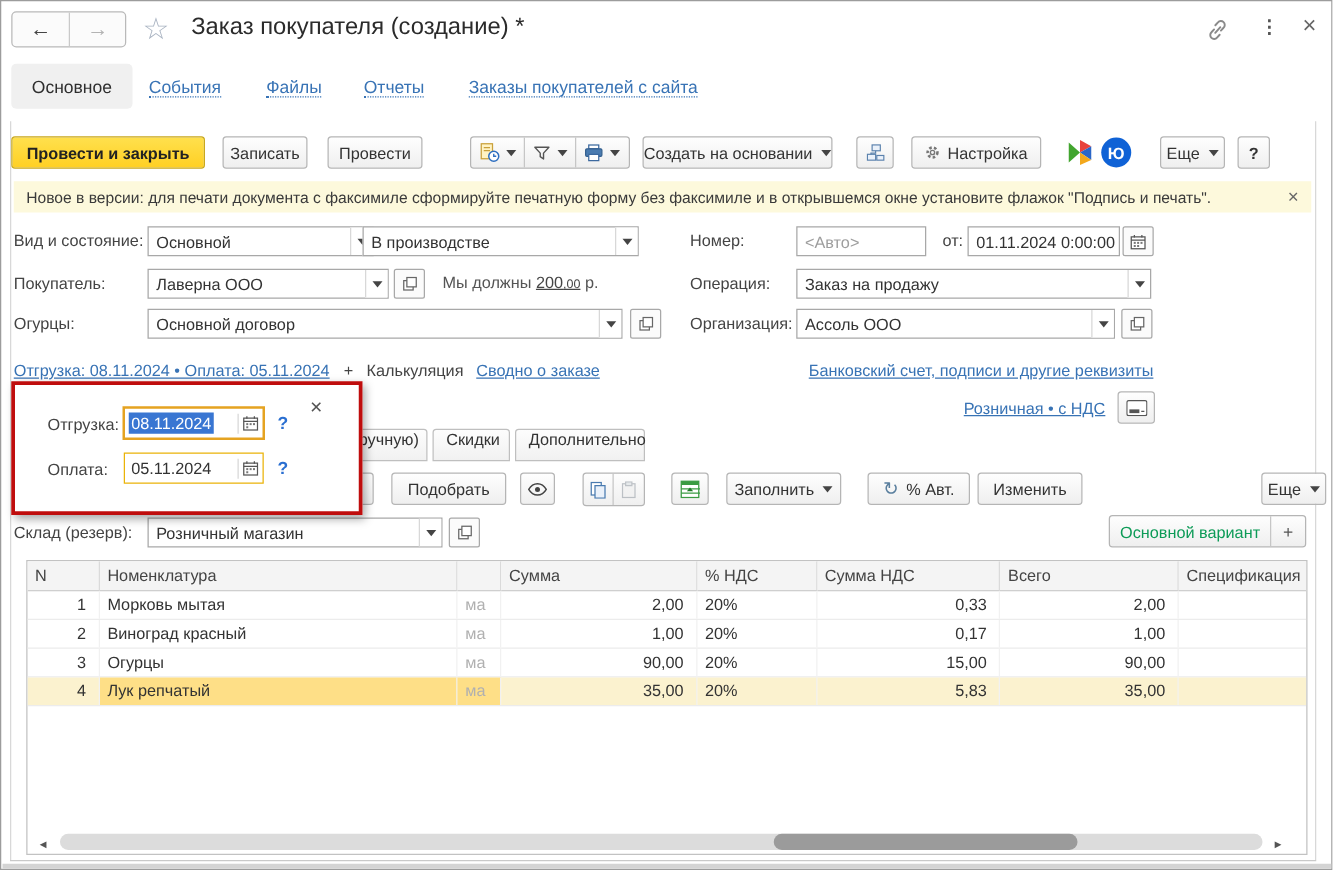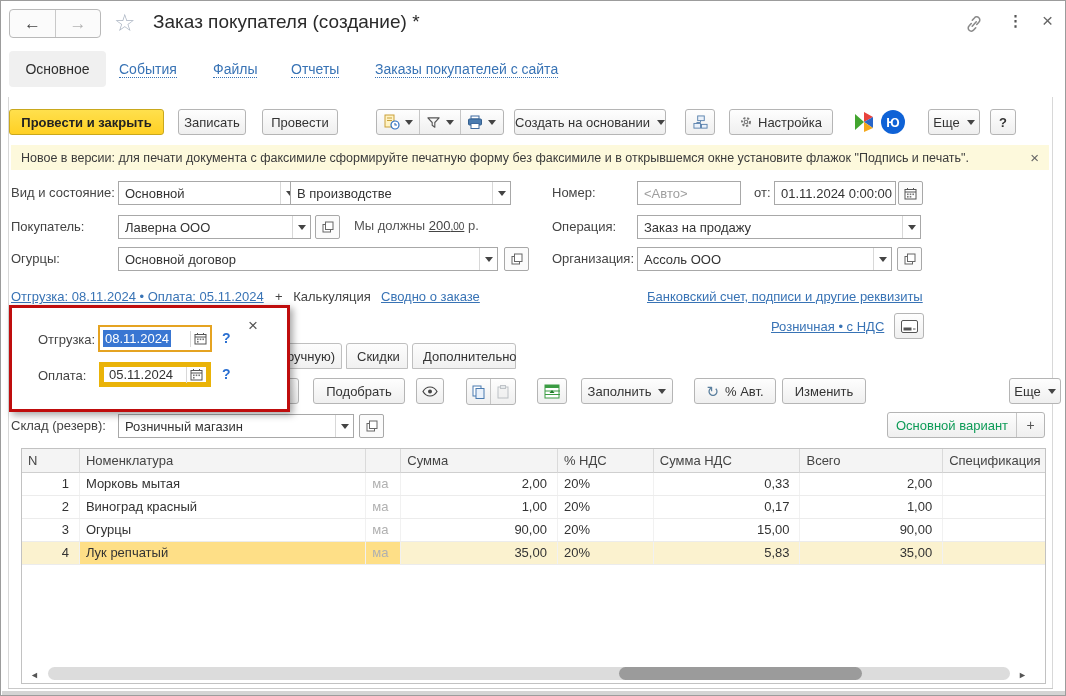--- a/index.html
+++ b/index.html
@@ -29,21 +29,21 @@
              border-radius:2px; display:flex; align-items:center; justify-content:center; }
   .lbl { position:absolute; color:#444; white-space:nowrap; }
 
   
   .lnk { position:absolute; color:#3873b5; text-decoration:underline; white-space:nowrap; cursor:pointer; }
   .navlnk { position:absolute; color:#3873b5; font-size:14px; border-bottom:1px dotted #3873b5;
             white-space:nowrap; cursor:pointer; }
 
   
   .ctab { position:absolute; height:26px; border:1px solid #bfbfbf; border-radius:3px 3px 0 0;
-          background:linear-gradient(#fdfdfd,#f1f1f1); display:flex; align-items:center;
+          background:linear-gradient(#fdfdfd,#f1f1f1); display:flex; 
           padding:0 10px; font-size:13px; color:#333; white-space:nowrap; }
 
   
   .thead-cell { height:24px; line-height:23px; background:#f4f4f4; border-right:1px solid #dadada;
                 border-bottom:1px solid #cfcfcf; padding:0 6px; color:#444; overflow:hidden; white-space:nowrap; }
   .trow { display:flex; height:23px; line-height:22px; border-bottom:1px solid #ececec; }
   .tcell { padding:0 6px; overflow:hidden; white-space:nowrap; border-right:1px solid #f1f1f1; }
   .num { text-align:right; padding-right:10px; }
   .gray { color:#b0b0b0; }
   .hl { background:#fbf2cf; }
@@ -441,21 +441,21 @@
             <rect x="3" y="6.5" width="1.6" height="1.6"></rect>
             <rect x="5.7" y="6.5" width="1.6" height="1.6"></rect>
             <rect x="8.4" y="6.5" width="1.6" height="1.6"></rect>
             <rect x="3" y="9" width="1.6" height="1.6"></rect>
           </g>
       </svg>
     </div>
     <span class="q" style="position:absolute;left:210px;top:22px;">?</span>
 
     <div class="lbl" style="left:26px;top:60px;">Оплата:</div>
-    <div style="position:absolute;left:87px;top:54px;width:112px;height:25px;border:5px solid #eab308;background:#fff;display:flex;align-items:center;padding-left:5px;">
+    <div style="position:absolute;left:87px;top:54px;width:112px;height:25px;border:1px solid #eab308;background:#fff;display:flex;align-items:center;padding-left:5px;">
       <span style="color:#333;">05.11.2024</span>
       <span style="flex:1;"></span>
       <span class="cal-divider"></span>
       <svg width="13" height="13" viewBox="0 0 13 13" style="margin-right:3px;">
         <rect x="1" y="2.5" width="11" height="9.5" fill="#fff" stroke="#555"></rect>
         <line x1="1" y1="5" x2="12" y2="5" stroke="#555"></line>
         <line x1="3.5" y1="1" x2="3.5" y2="3" stroke="#555"></line>
           <line x1="9.5" y1="1" x2="9.5" y2="3" stroke="#555"></line>
         <g fill="#777">
             <rect x="3" y="6.5" width="1.6" height="1.6"></rect>

